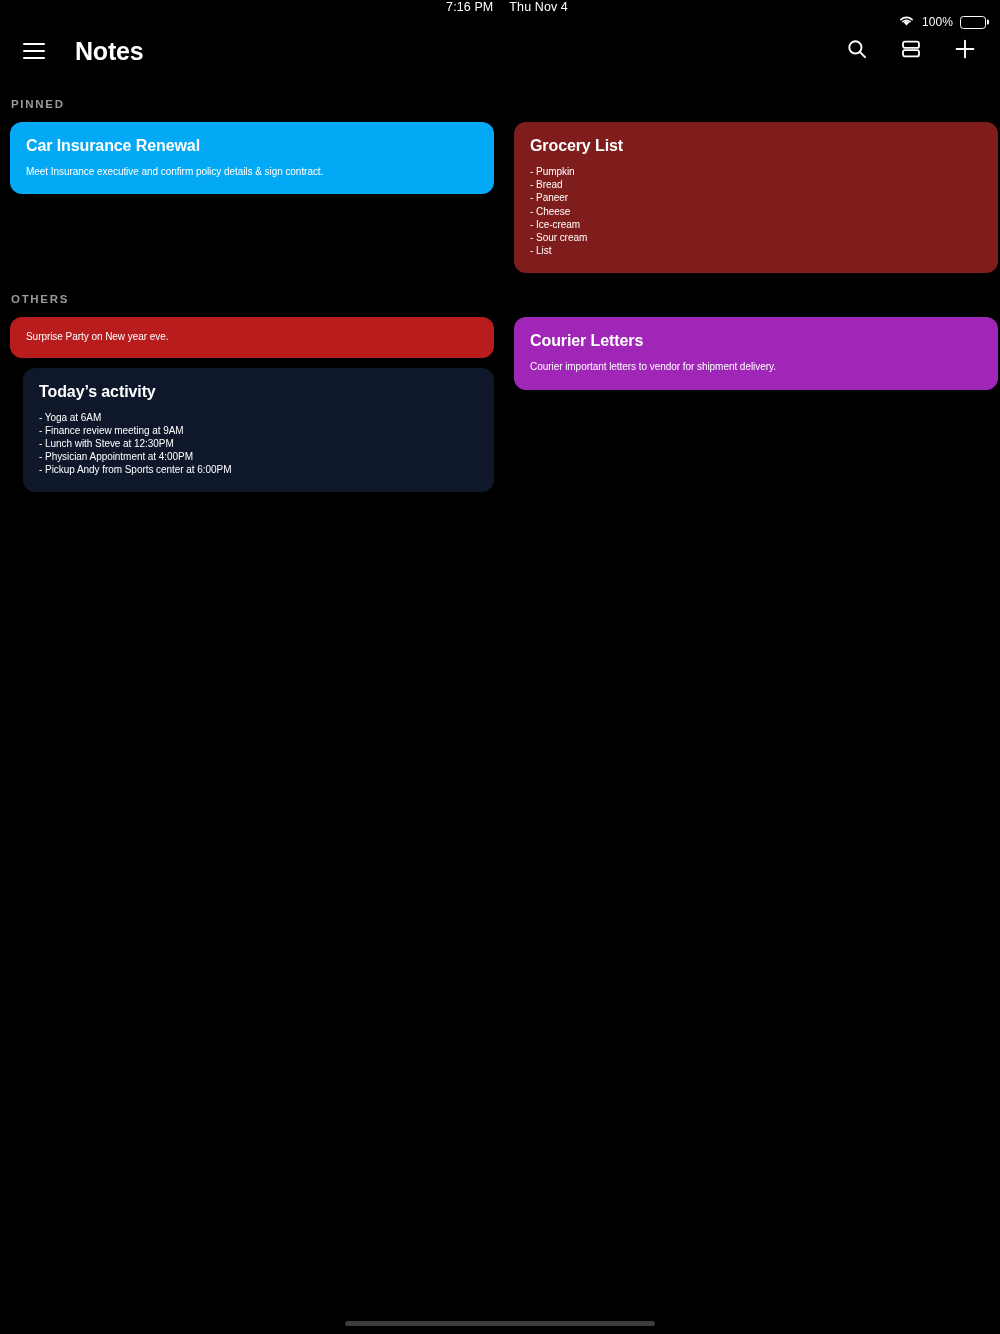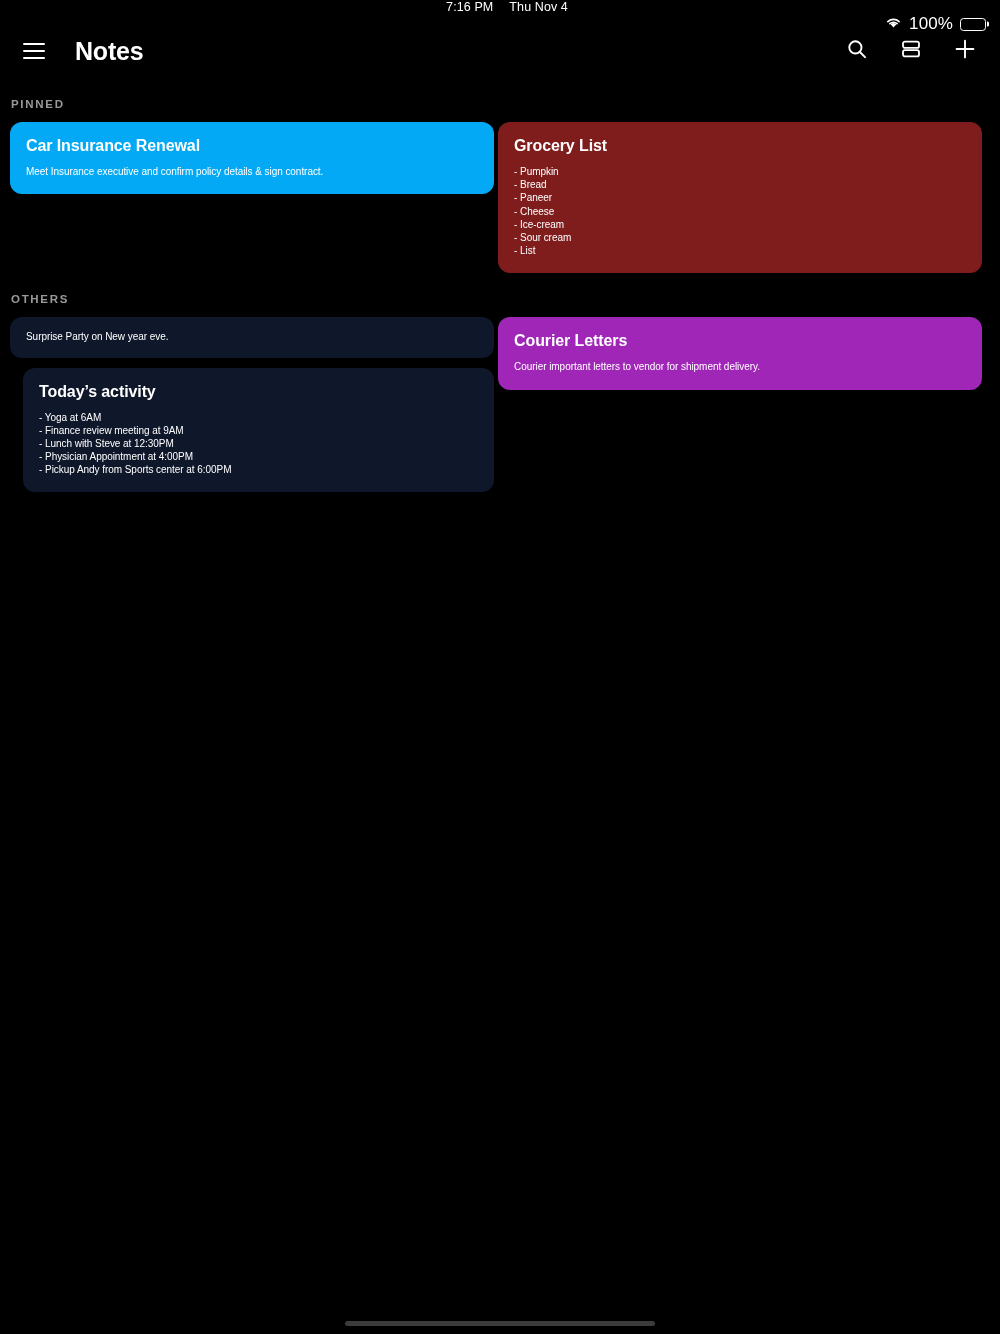--- a/index.html
+++ b/index.html
@@ -17,21 +17,21 @@
     align-items: center;
     padding: 0 14px 0 28px;
     color: #ffffff;
     font-size: 12.5px;
     letter-spacing: .1px;
     flex-direction: column;
   }
   .status-left { display: flex; align-items: center; gap: 16px; }
   .status-right { margin-left: auto; display: flex; align-items: center; gap: 7px; }
   .wifi-icon { display: block; }
-  .battery-pct { font-size: 17px; }
+  .battery-pct { font-size: 12px; }
   .battery-icon {
     width: 26px; height: 13px;
     border: 1.6px solid #ffffff;
     border-radius: 3.5px;
     position: relative;
     padding: 1.6px;
   }
   .battery-icon::after {
     content: ""; position: absolute;
     right: -3.6px; top: 50%; transform: translateY(-50%);
@@ -84,21 +84,21 @@
     font-weight: bold;
     letter-spacing: 1.7px;
     padding-left: 11px;
   }
   #pinned-label { margin-top: 18px; }
   #others-label { margin-top: 20px; }
 
   .grid {
     display: grid;
     grid-template-columns: 484px 484px;
-    column-gap: 4px;
+    column-gap: 20px;
     padding: 0 10px;
     align-items: start;
     margin-top: 12px;
   }
   .col { display: flex; flex-direction: column; gap: 10px; }
 
   .note-card {
     border-radius: 12px;
     padding: 14px 16px 16px 16px;
     color: #ffffff;
@@ -209,21 +209,21 @@
 - Sour cream
 - List</div>
     </div>
   </div>
 </div>
 
 <div class="section-label" id="others-label">OTHERS</div>
 
 <div class="grid">
   <div class="col">
-    <div class="note-card compact" style="background: #0f172a;">
+    <div class="note-card compact" style="background: #b91c1c;">
       <div class="note-body no-title">Surprise Party on New year eve.</div>
     </div>
     <div class="note-card" style="background: #0f172a; margin-left: 13px;">
       <div class="note-title">Today’s activity</div>
       <div class="note-body">- Yoga at 6AM
 - Finance review meeting at 9AM
 - Lunch with Steve at 12:30PM
 - Physician Appointment at 4:00PM
 - Pickup Andy from Sports center at 6:00PM</div>
     </div>

